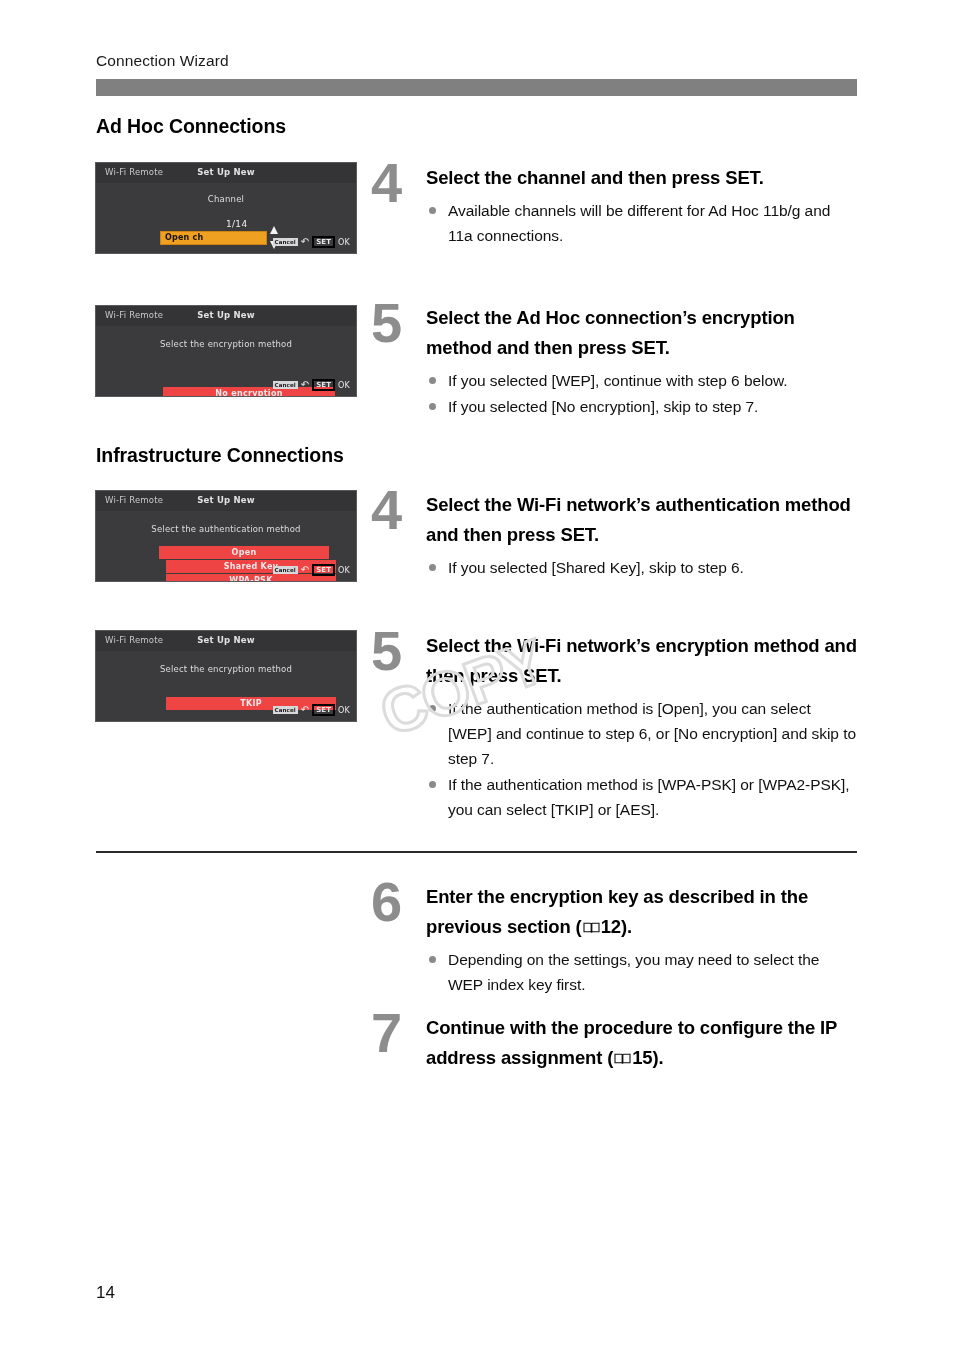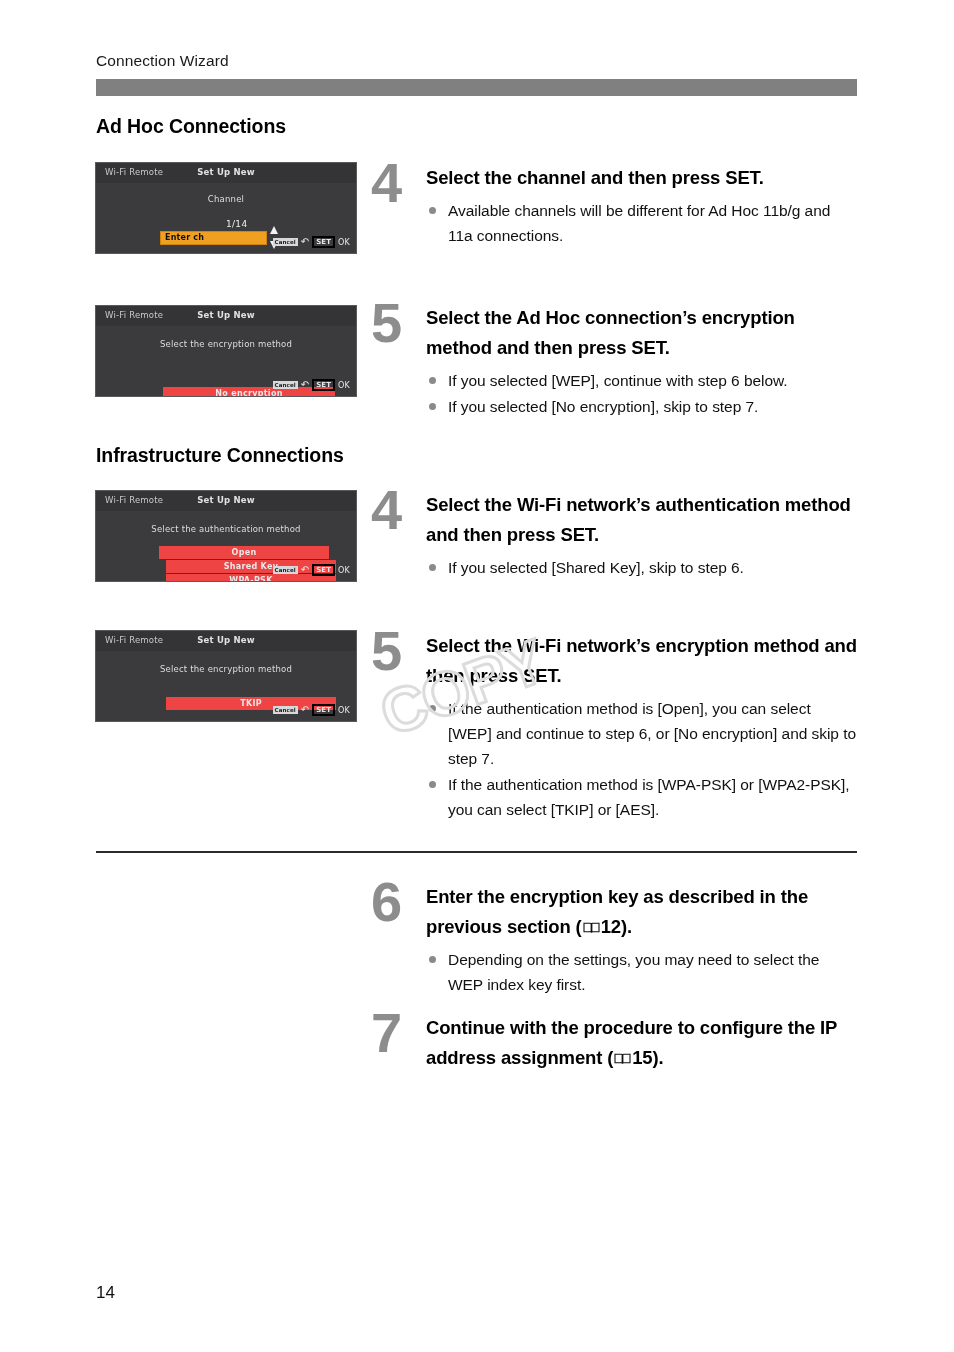--- a/index.html
+++ b/index.html
@@ -310,21 +310,21 @@
 <div class="section-heading" id="heading-adhoc">Ad Hoc Connections</div>
 <div class="section-heading" id="heading-infra">Infrastructure Connections</div>
 
 <div class="lcd" style="top:162px;">
   <div class="lcd-topbar"></div>
   <div class="lcd-app">Wi-Fi Remote</div>
   <div class="lcd-mode">Set Up New</div>
   <div class="lcd-prompt" style="top:31px;">Channel</div>
   <div class="ch-count">1/14</div>
   <div class="ch-box">
-    <span>Enter ch</span>
+    <span>Open ch</span>
   </div>
   <div class="ch-arrows">
     <div class="up"></div>
     <div class="dn"></div>
   </div>
   <div class="lcd-footer">
     <span class="hint-key">Cancel</span>
     <span class="hint-glyph">↶</span>
     <span class="hint-key outline">SET</span>
     <span class="hint-text">OK</span>

